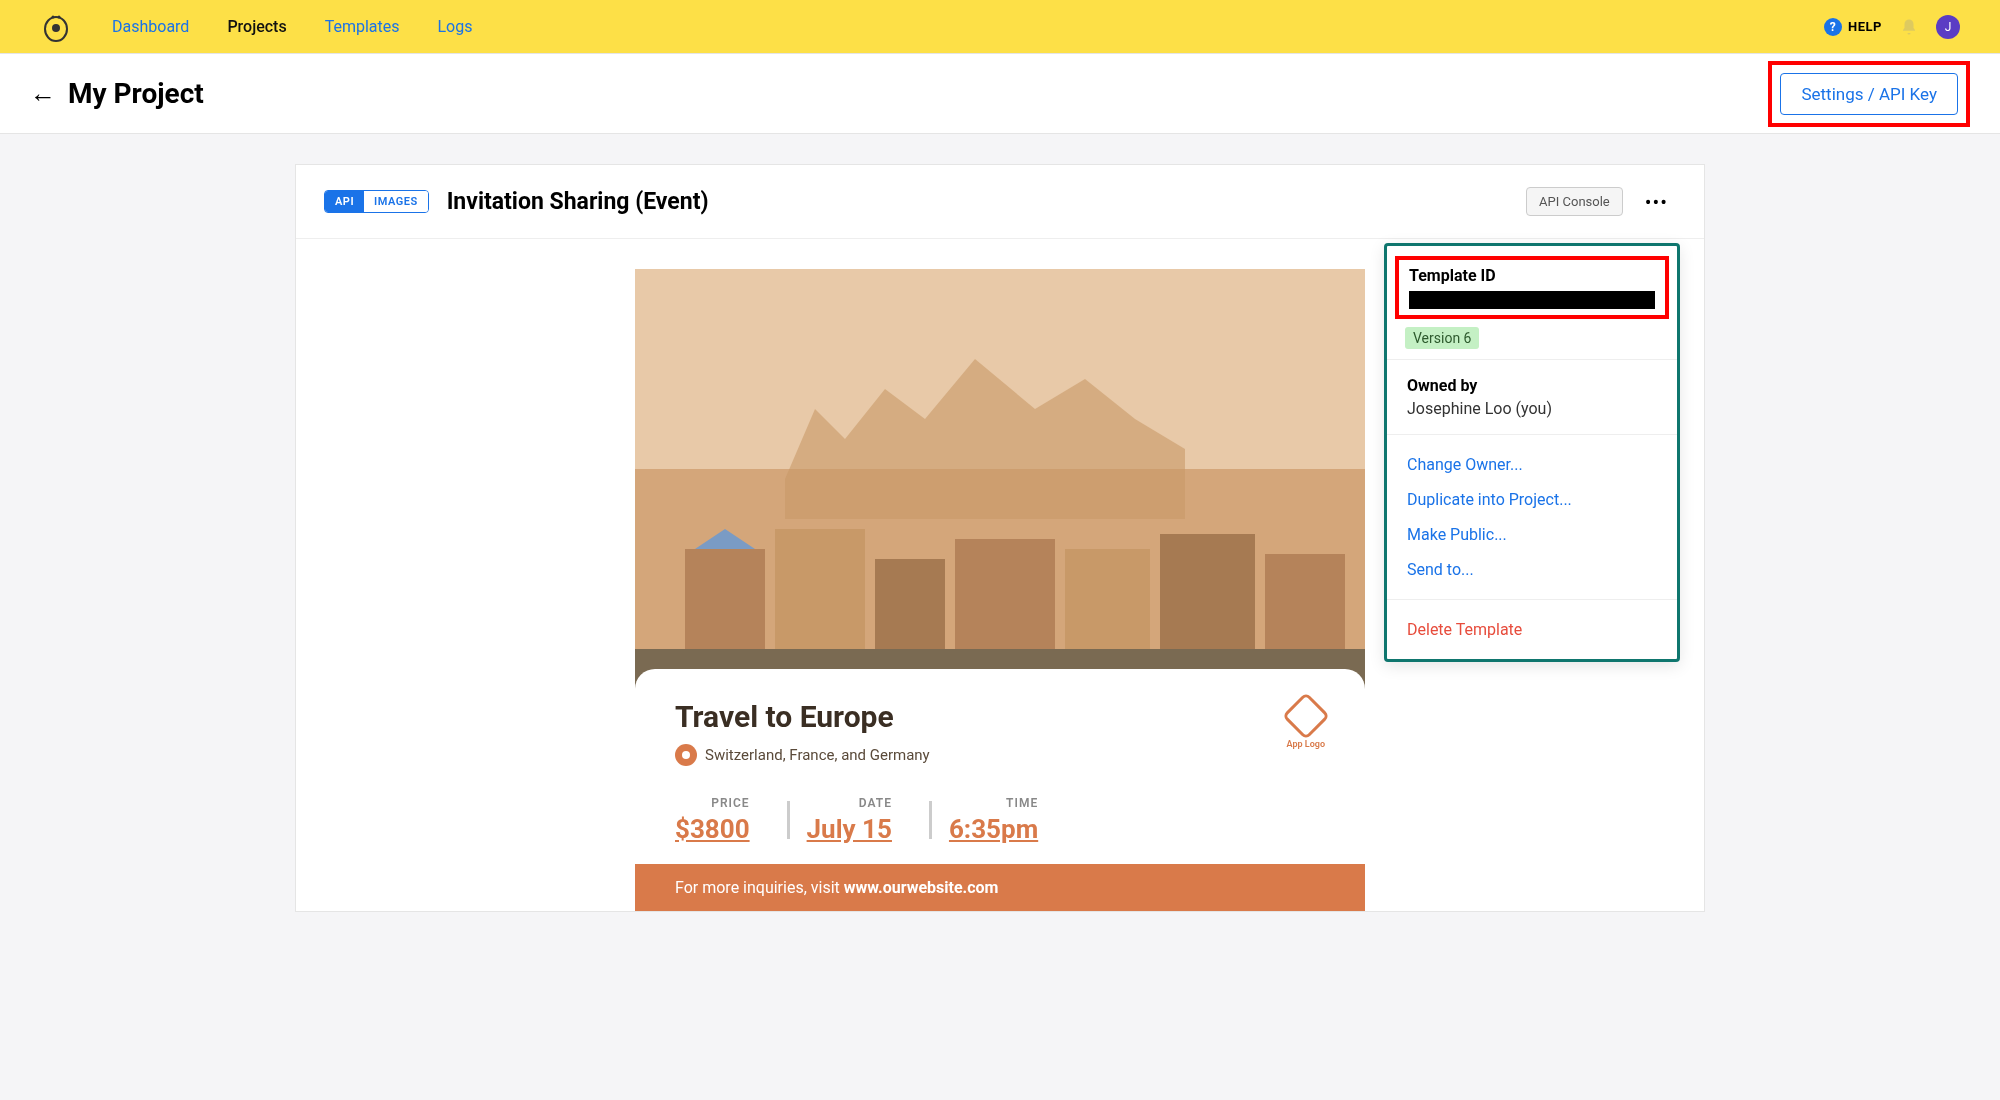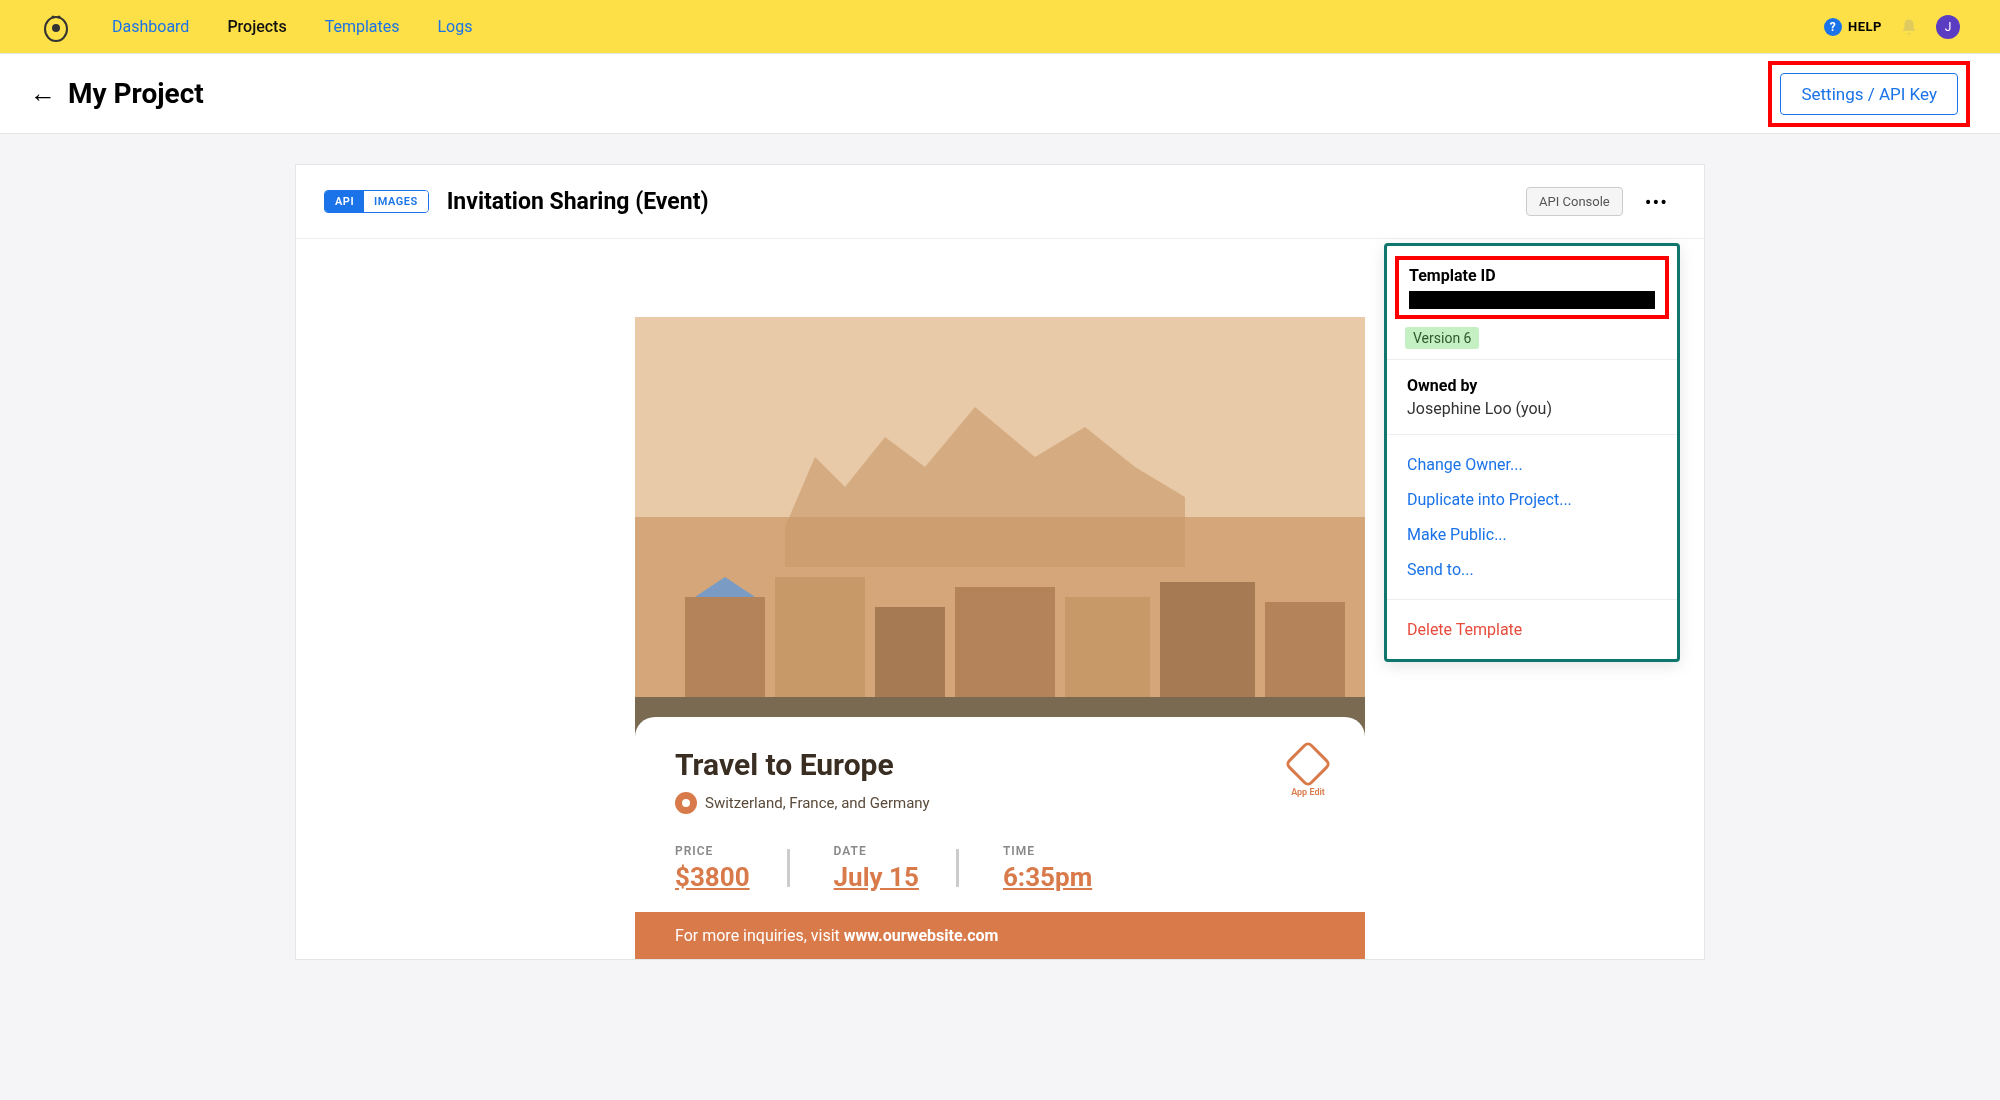--- a/index.html
+++ b/index.html
@@ -177,21 +177,20 @@
     .card-body {
       display: flex;
       justify-content: center;
       padding: 30px 0 0 0;
       border-top: 1px solid #eee;
     }
     .preview {
       width: 730px;
       background: #ef4444;
       overflow: hidden;
-      margin-top: 48px;
     }
     .preview-image {
       width: 100%;
       height: 430px;
       background: linear-gradient(180deg, #e8c9a8 0%, #d9a87a 30%, #c89968 50%, #b5835a 70%, #9e7452 100%);
       position: relative;
     }
     .preview-info {
       background: white;
       border-radius: 20px 20px 0 0;
@@ -245,21 +244,22 @@
       transform: rotate(45deg);
       margin: 0 auto 6px;
     }
     .app-logo-text {
       font-size: 9px;
       font-weight: 600;
     }
     .preview-stats {
       display: flex;
       margin-top: 30px;
-      gap: 44px;
+      gap: 17px;
+      text-align: right;
     }
     .stat {
       position: relative;
       padding-right: 40px;
     }
     .stat:not(:last-child)::after {
       content: "";
       position: absolute;
       right: 0;
       top: 5px;
@@ -455,21 +455,21 @@
           <div class="preview-top">
             <div>
               <div class="preview-title">Travel to Europe</div>
               <div class="preview-sub">
                 <span class="pin-icon"></span>
                 <span>Switzerland, France, and Germany</span>
               </div>
             </div>
             <div class="app-logo">
               <div class="app-logo-icon"></div>
-              <div class="app-logo-text">App Edit</div>
+              <div class="app-logo-text">App Logo</div>
             </div>
           </div>
           <div class="preview-stats">
             <div class="stat">
               <div class="stat-label">PRICE</div>
               <div class="stat-value">$3800</div>
             </div>
             <div class="stat">
               <div class="stat-label">DATE</div>
               <div class="stat-value">July 15</div>

